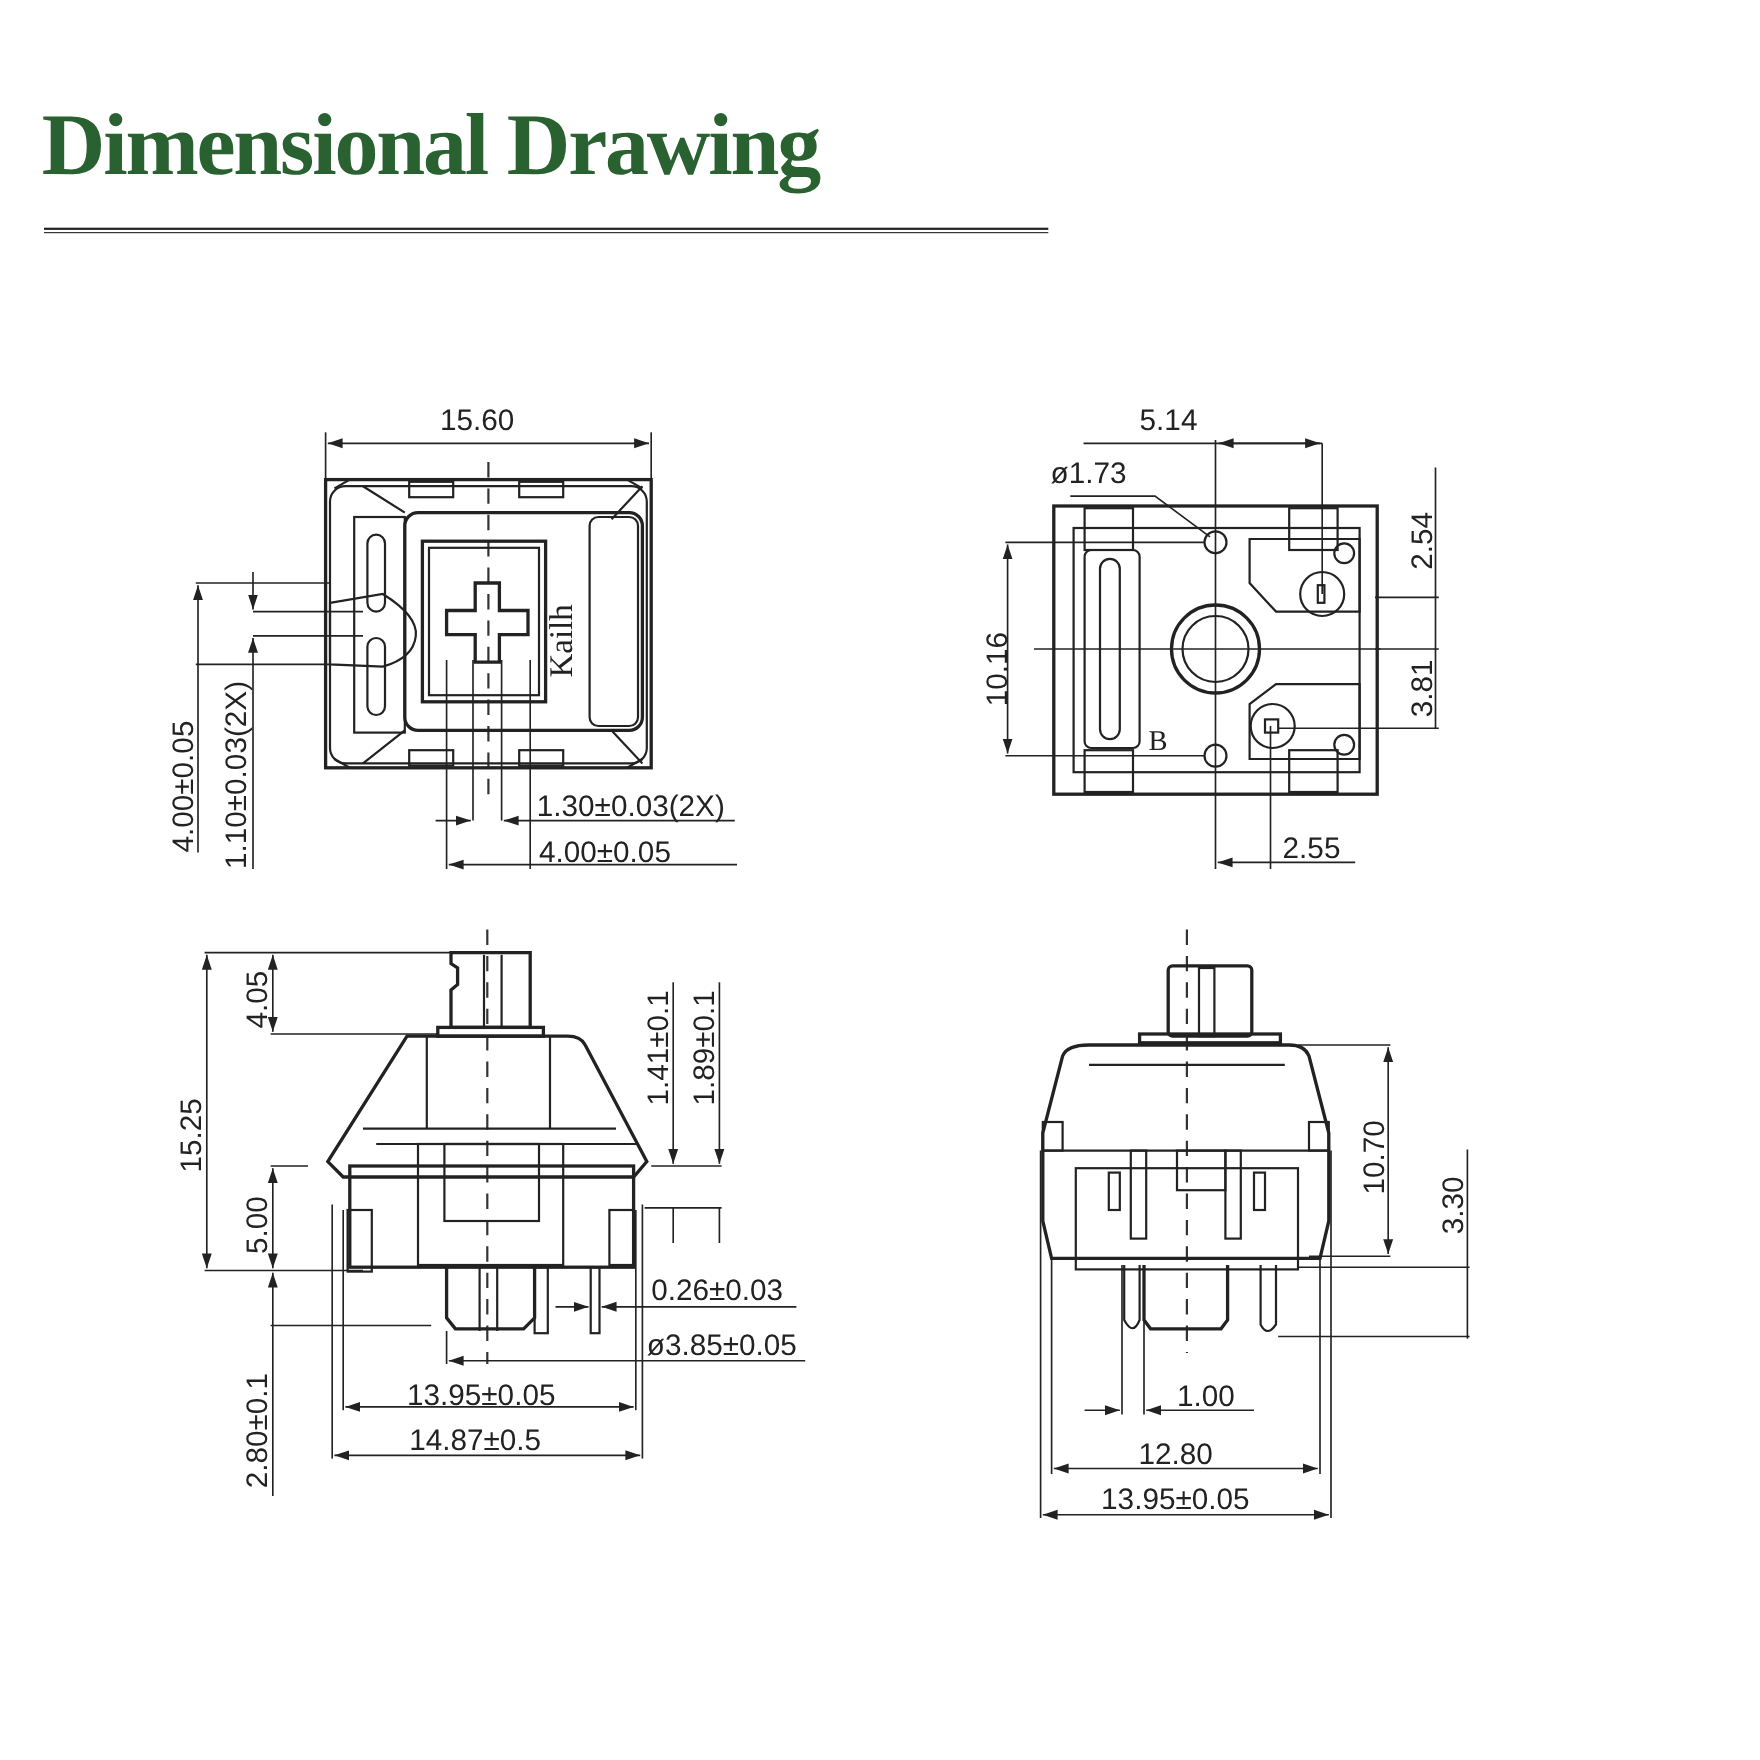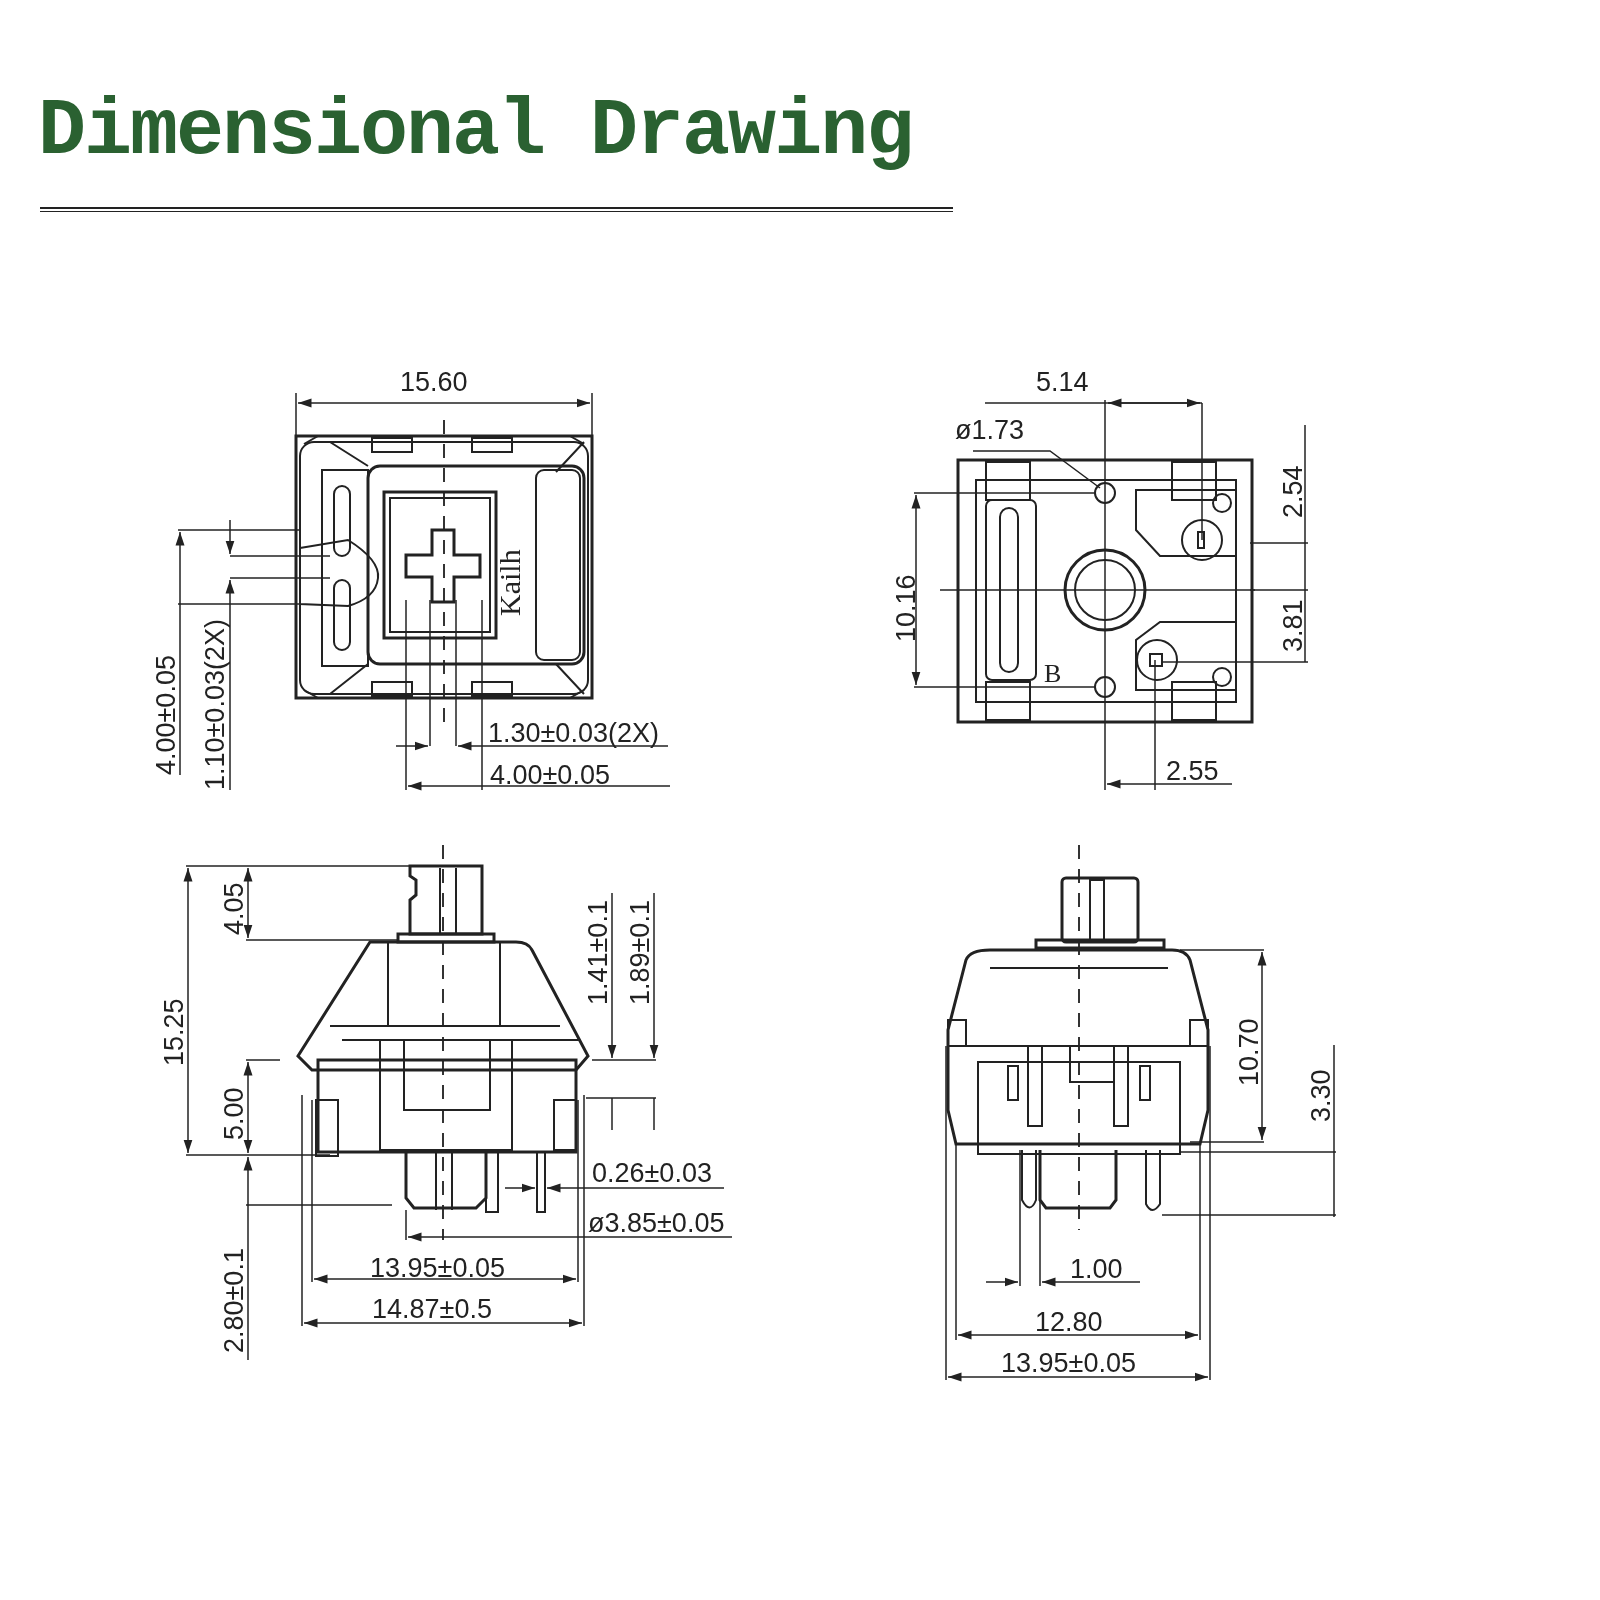--- a/index.html
+++ b/index.html
@@ -1,17 +1,17 @@
 <!DOCTYPE html>
 <html><head>
 <meta charset="utf-8">
 <style>
   html, body { margin:0; padding:0; background:#ffffff; }
   body { width:1600px; height:1600px; position:relative; overflow:hidden; font-family:"Liberation Sans", sans-serif; }
-  .title { position:absolute; left:38px; top:92px; font-family:Liberation Mono, monospace; font-weight:bold; font-size:80px; letter-spacing:-2px; color:#2a6131; line-height:1; }
+  .title { position:absolute; left:38px; top:92px; font-family:Liberation Serif, serif; font-weight:bold; font-size:80px; letter-spacing:-2px; color:#2a6131; line-height:1; }
   .rule1 { position:absolute; left:40px; top:207px; width:913px; height:2px; background:#222; }
   .rule2 { position:absolute; left:40px; top:211px; width:913px; height:1px; background:#222; }
   svg { position:absolute; left:0; top:0; }
   .dim { font-family:"Liberation Sans", sans-serif; font-size:27px; fill:#222; }
   .l { stroke:#222; stroke-width:2; fill:none; }
   .t { stroke:#222; stroke-width:3; fill:none; }
   .d { stroke:#222; stroke-width:1.5; fill:none; }
   .c { stroke:#333; stroke-width:2; stroke-dasharray:14 10; fill:none; }
 </style>
 </head>

